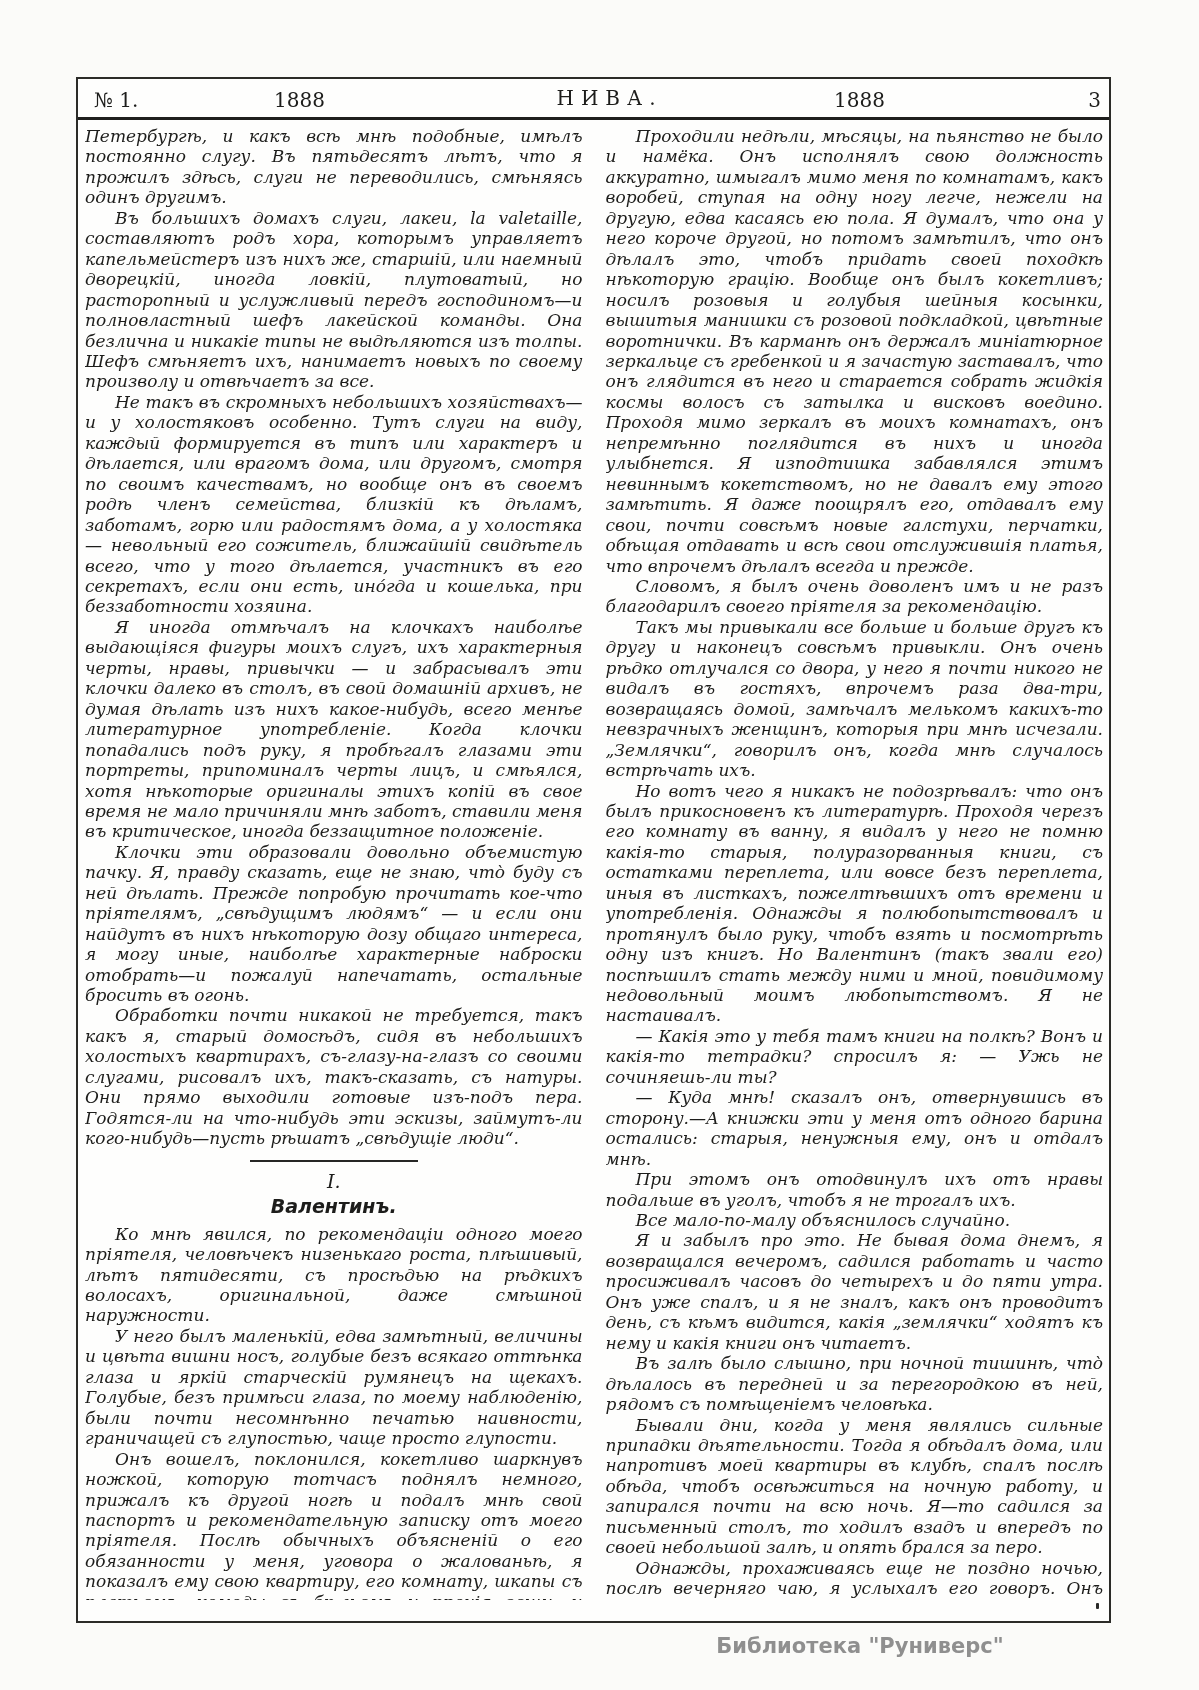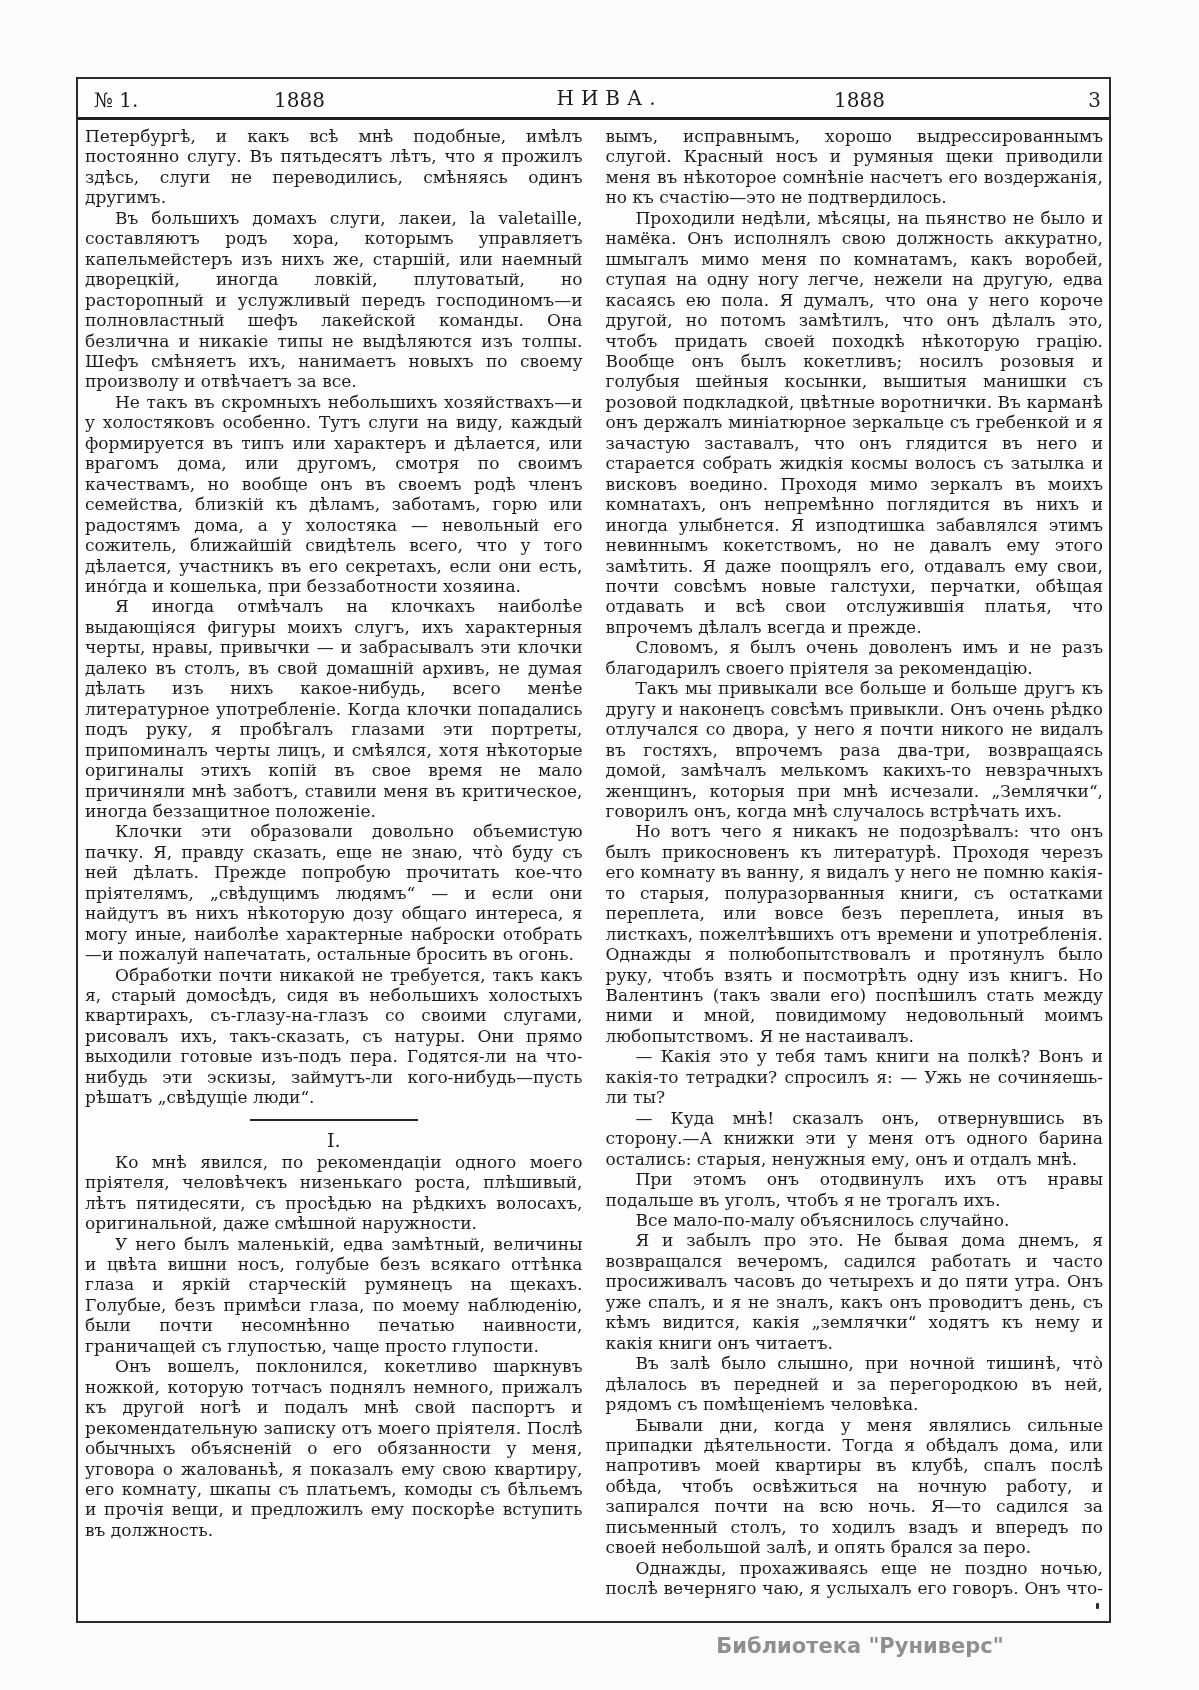--- a/index.html
+++ b/index.html
@@ -19,21 +19,21 @@
     border-bottom:3px solid #1f1f1d;box-sizing:border-box;
   }
   .page-header span{position:absolute;top:9px;font-size:20px;white-space:nowrap;}
   .hdr-issue{left:16px;}
   .hdr-year-left{left:196px;}
   .hdr-masthead{left:16px;width:100%;text-align:center;letter-spacing:7px;font-size:22px;top:7px !important;}
   .hdr-year-right{left:756px;}
   .hdr-page{right:8px;}
   .columns{
     position:absolute;left:7px;top:47px;width:1018px;height:1474px;
-    display:flex;gap:23px;overflow:hidden;
+    display:flex;gap:23px;overflow:hidden;font-style:italic;
   }
   .col{flex:1 1 0;height:100%;overflow:hidden;text-align:justify;}
   .col p{
     margin:0;font-size:17px;line-height:20.45px;
     text-align:justify;hyphens:none;
   }
   .block-continuation{text-indent:0;}
   .block-indent{text-indent:30px;}
   .block-divider{
     width:168px;height:0;border-top:2px solid #272725;
@@ -74,26 +74,26 @@
   <div class="columns">
     <div class="col">
         <p class="block-continuation">Петербургѣ, и какъ всѣ мнѣ подобные, имѣлъ постоянно слугу. Въ пятьдесятъ лѣтъ, что я прожилъ здѣсь, слуги не переводились, смѣняясь одинъ другимъ.</p>
         <p class="block-indent">Въ большихъ домахъ слуги, лакеи, la valetaille, составляютъ родъ хора, которымъ управляетъ капельмейстеръ изъ нихъ же, старшій, или наемный дворецкій, иногда ловкій, плутоватый, но расторопный и услужливый передъ господиномъ—и полновластный шефъ лакейской команды. Она безлична и никакіе типы не выдѣляются изъ толпы. Шефъ смѣняетъ ихъ, нанимаетъ новыхъ по своему произволу и отвѣчаетъ за все.</p>
         <p class="block-indent">Не такъ въ скромныхъ небольшихъ хозяйствахъ—и у холостяковъ особенно. Тутъ слуги на виду, каждый формируется въ типъ или характеръ и дѣлается, или врагомъ дома, или другомъ, смотря по своимъ качествамъ, но вообще онъ въ своемъ родѣ членъ семейства, близкій къ дѣламъ, заботамъ, горю или радостямъ дома, а у холостяка — невольный его сожитель, ближайшій свидѣтель всего, что у того дѣлается, участникъ въ его секретахъ, если они есть, ино́гда и кошелька, при беззаботности хозяина.</p>
         <p class="block-indent">Я иногда отмѣчалъ на клочкахъ наиболѣе выдающіяся фигуры моихъ слугъ, ихъ характерныя черты, нравы, привычки — и забрасывалъ эти клочки далеко въ столъ, въ свой домашній архивъ, не думая дѣлать изъ нихъ какое-нибудь, всего менѣе литературное употребленіе. Когда клочки попадались подъ руку, я пробѣгалъ глазами эти портреты, припоминалъ черты лицъ, и смѣялся, хотя нѣкоторые оригиналы этихъ копій въ свое время не мало причиняли мнѣ заботъ, ставили меня въ критическое, иногда беззащитное положеніе.</p>
         <p class="block-indent">Клочки эти образовали довольно объемистую пачку. Я, правду сказать, еще не знаю, что̀ буду съ ней дѣлать. Прежде попробую прочитать кое-что пріятелямъ, „свѣдущимъ людямъ“ — и если они найдутъ въ нихъ нѣкоторую дозу общаго интереса, я могу иные, наиболѣе характерные наброски отобрать—и пожалуй напечатать, остальные бросить въ огонь.</p>
         <p class="block-indent">Обработки почти никакой не требуется, такъ какъ я, старый домосѣдъ, сидя въ небольшихъ холостыхъ квартирахъ, съ-глазу-на-глазъ со своими слугами, рисовалъ ихъ, такъ-сказать, съ натуры. Они прямо выходили готовые изъ-подъ пера. Годятся-ли на что-нибудь эти эскизы, займутъ-ли кого-нибудь—пусть рѣшатъ „свѣдущіе люди“.</p>
         <div class="block-divider"></div>
         <p class="block-chapter_number">I.</p>
+        <p class="block-chapter_title">Валентинъ.</p>
         <p class="block-indent">Ко мнѣ явился, по рекомендаціи одного моего пріятеля, человѣчекъ низенькаго роста, плѣшивый, лѣтъ пятидесяти, съ просѣдью на рѣдкихъ волосахъ, оригинальной, даже смѣшной наружности.</p>
         <p class="block-indent">У него былъ маленькій, едва замѣтный, величины и цвѣта вишни носъ, голубые безъ всякаго оттѣнка глаза и яркій старческій румянецъ на щекахъ. Голубые, безъ примѣси глаза, по моему наблюденію, были почти несомнѣнно печатью наивности, граничащей съ глупостью, чаще просто глупости.</p>
         <p class="block-indent">Онъ вошелъ, поклонился, кокетливо шаркнувъ ножкой, которую тотчасъ поднялъ немного, прижалъ къ другой ногѣ и подалъ мнѣ свой паспортъ и рекомендательную записку отъ моего пріятеля. Послѣ обычныхъ объясненій о его обязанности у меня, уговора о жалованьѣ, я показалъ ему свою квартиру, его комнату, шкапы съ платьемъ, комоды съ бѣльемъ и прочія вещи, и предложилъ ему поскорѣе вступить въ должность.</p>
       </div>
     <div class="col">
-        <p class="block-continuation">вымъ, исправнымъ, хорошо выдрессированнымъ слугой. Красный носъ и румяныя щеки приводили меня въ нѣкоторое сомнѣніе насчетъ его воздержанія, но къ счастію—это не подтвердилось.</p>
         <p class="block-indent">Проходили недѣли, мѣсяцы, на пьянство не было и намёка. Онъ исполнялъ свою должность аккуратно, шмыгалъ мимо меня по комнатамъ, какъ воробей, ступая на одну ногу легче, нежели на другую, едва касаясь ею пола. Я думалъ, что она у него короче другой, но потомъ замѣтилъ, что онъ дѣлалъ это, чтобъ придать своей походкѣ нѣкоторую грацію. Вообще онъ былъ кокетливъ; носилъ розовыя и голубыя шейныя косынки, вышитыя манишки съ розовой подкладкой, цвѣтные воротнички. Въ карманѣ онъ держалъ миніатюрное зеркальце съ гребенкой и я зачастую заставалъ, что онъ глядится въ него и старается собрать жидкія космы волосъ съ затылка и висковъ воедино. Проходя мимо зеркалъ въ моихъ комнатахъ, онъ непремѣнно поглядится въ нихъ и иногда улыбнется. Я изподтишка забавлялся этимъ невиннымъ кокетствомъ, но не давалъ ему этого замѣтить. Я даже поощрялъ его, отдавалъ ему свои, почти совсѣмъ новые галстухи, перчатки, обѣщая отдавать и всѣ свои отслужившія платья, что впрочемъ дѣлалъ всегда и прежде.</p>
         <p class="block-indent">Словомъ, я былъ очень доволенъ имъ и не разъ благодарилъ своего пріятеля за рекомендацію.</p>
         <p class="block-indent">Такъ мы привыкали все больше и больше другъ къ другу и наконецъ совсѣмъ привыкли. Онъ очень рѣдко отлучался со двора, у него я почти никого не видалъ въ гостяхъ, впрочемъ раза два-три, возвращаясь домой, замѣчалъ мелькомъ какихъ-то невзрачныхъ женщинъ, которыя при мнѣ исчезали. „Землячки“, говорилъ онъ, когда мнѣ случалось встрѣчать ихъ.</p>
         <p class="block-indent">Но вотъ чего я никакъ не подозрѣвалъ: что онъ былъ прикосновенъ къ литературѣ. Проходя черезъ его комнату въ ванну, я видалъ у него не помню какія-то старыя, полуразорванныя книги, съ остатками переплета, или вовсе безъ переплета, иныя въ листкахъ, пожелтѣвшихъ отъ времени и употребленія. Однажды я полюбопытствовалъ и протянулъ было руку, чтобъ взять и посмотрѣть одну изъ книгъ. Но Валентинъ (такъ звали его) поспѣшилъ стать между ними и мной, повидимому недовольный моимъ любопытствомъ. Я не настаивалъ.</p>
         <p class="block-indent">— Какія это у тебя тамъ книги на полкѣ? Вонъ и какія-то тетрадки? спросилъ я: — Ужь не сочиняешь-ли ты?</p>
         <p class="block-indent">— Куда мнѣ! сказалъ онъ, отвернувшись въ сторону.—А книжки эти у меня отъ одного барина остались: старыя, ненужныя ему, онъ и отдалъ мнѣ.</p>
         <p class="block-indent">При этомъ онъ отодвинулъ ихъ отъ нравы подальше въ уголъ, чтобъ я не трогалъ ихъ.</p>
         <p class="block-indent">Все мало-по-малу объяснилось случайно.</p>
         <p class="block-indent">Я и забылъ про это. Не бывая дома днемъ, я возвращался вечеромъ, садился работать и часто просиживалъ часовъ до четырехъ и до пяти утра. Онъ уже спалъ, и я не зналъ, какъ онъ проводитъ день, съ кѣмъ видится, какія „землячки“ ходятъ къ нему и какія книги онъ читаетъ.</p>
         <p class="block-indent">Въ залѣ было слышно, при ночной тишинѣ, что̀ дѣлалось въ передней и за перегородкою въ ней, рядомъ съ помѣщеніемъ человѣка.</p>

